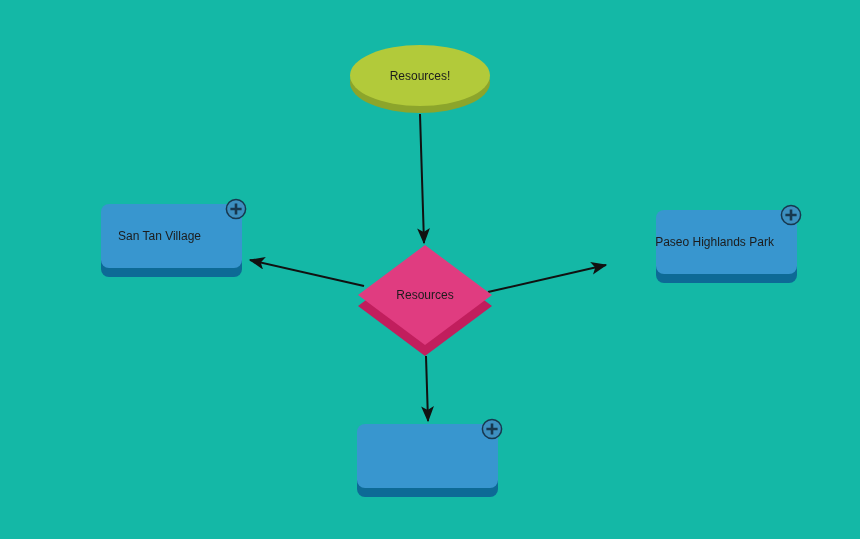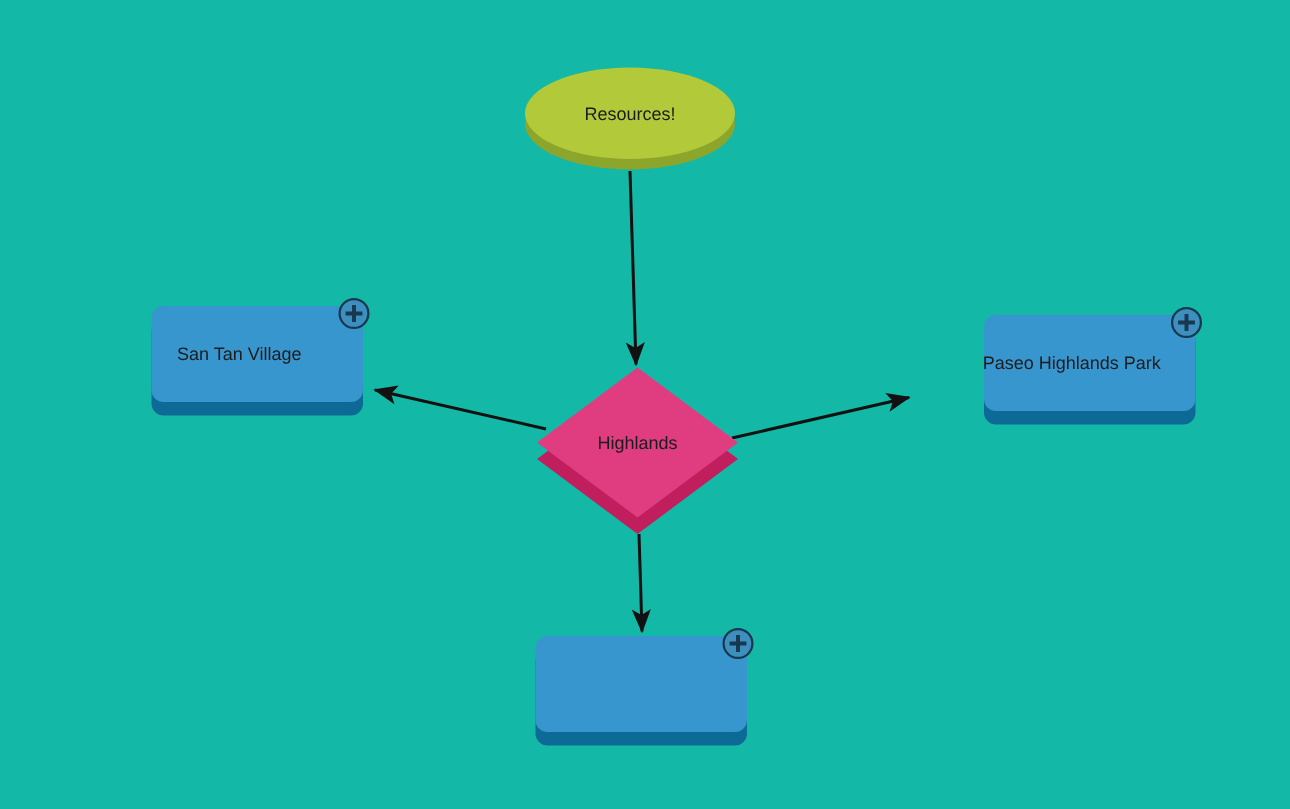--- a/index.html
+++ b/index.html
@@ -164,21 +164,21 @@
 
   <div class="node ellipse-node">
     <div class="ellipse-shadow"></div>
     <div class="ellipse-body"></div>
     <div class="ellipse-label">Resources!</div>
   </div>
 
   <div class="node diamond-node">
     <div class="diamond-shadow"></div>
     <div class="diamond-body"></div>
-    <div class="diamond-label">Highlands</div>
+    <div class="diamond-label">Resources</div>
   </div>
 
   <div class="node box-node node-san-tan">
     <div class="box-shadow"></div>
     <div class="box-body"></div>
     <div class="box-label">San Tan Village</div>
     <svg class="plus-badge" viewBox="0 0 22 22" xmlns="http://www.w3.org/2000/svg">
       <circle cx="11" cy="11" r="9.6" fill="#3d8fc0" stroke="#17384f" stroke-width="1.5"></circle>
       <path d="M11 5.4 V16.6 M5.4 11 H16.6" stroke="#17384f" stroke-width="2.6" stroke-linecap="butt"></path>
     </svg>

